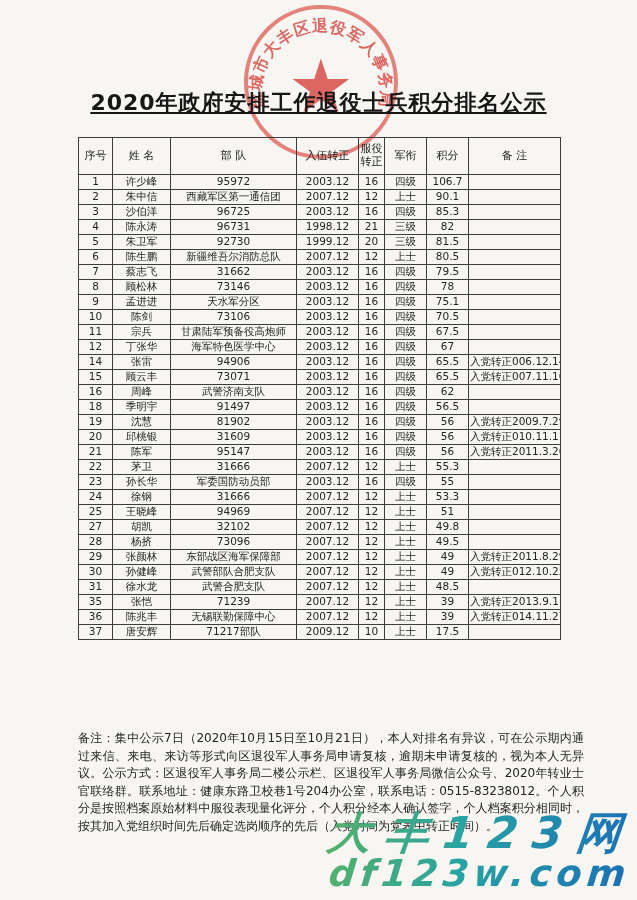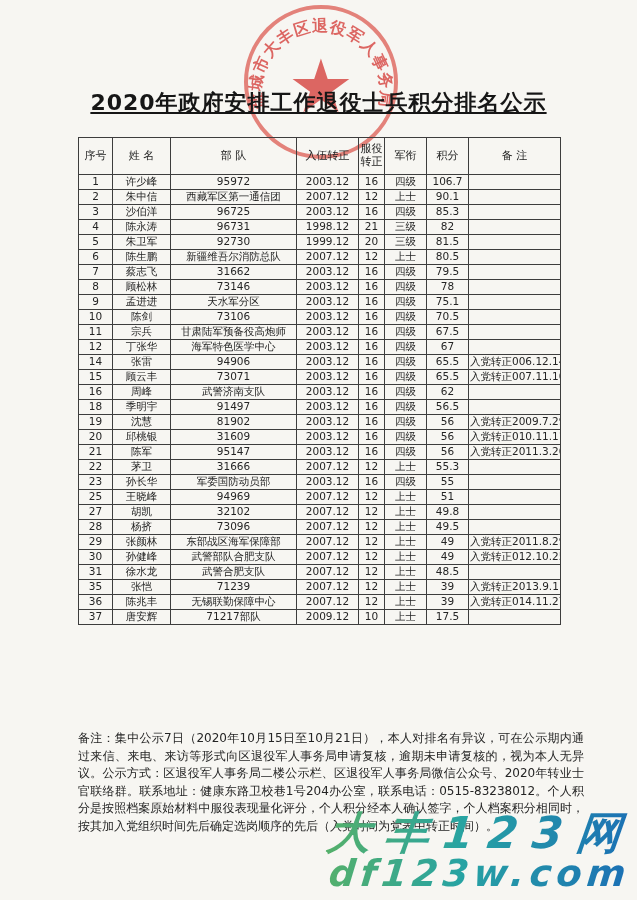--- a/index.html
+++ b/index.html
@@ -310,20 +310,30 @@
           <td>23</td>
           <td>孙长华</td>
           <td>军委国防动员部</td>
           <td>2003.12</td>
           <td>16</td>
           <td>四级</td>
           <td>55</td>
           <td></td>
         </tr>
         <tr>
+          <td>24</td>
+          <td>徐钢</td>
+          <td>31666</td>
+          <td>2007.12</td>
+          <td>12</td>
+          <td>上士</td>
+          <td>53.3</td>
+          <td></td>
+        </tr>
+        <tr>
           <td>25</td>
           <td>王晓峰</td>
           <td>94969</td>
           <td>2007.12</td>
           <td>12</td>
           <td>上士</td>
           <td>51</td>
           <td></td>
         </tr>
         <tr>

